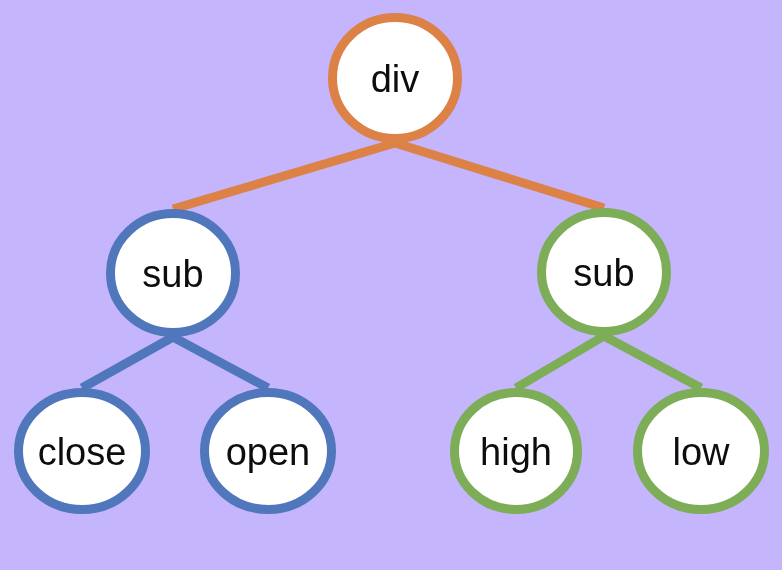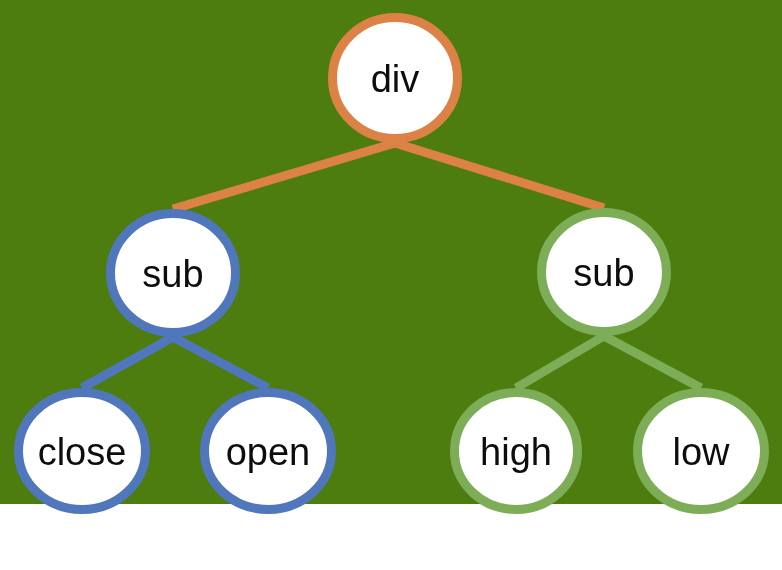--- a/index.html
+++ b/index.html
@@ -10,22 +10,22 @@
   }
   body {
     font-family: "Liberation Sans", sans-serif;
     width: 782px;
     height: 570px;
     overflow: hidden;
   }
   #diagram-root {
     position: relative;
     width: 782px;
-    height: 504px;
-    background: #4d7c0f;
+    height: 570px;
+    background: #c4b5fd;
   }
   #tree-svg {
     display: block;
     width: 782px;
     height: 570px;
   }
   .edge-line {
     fill: none;
     stroke-linecap: butt;
   }

